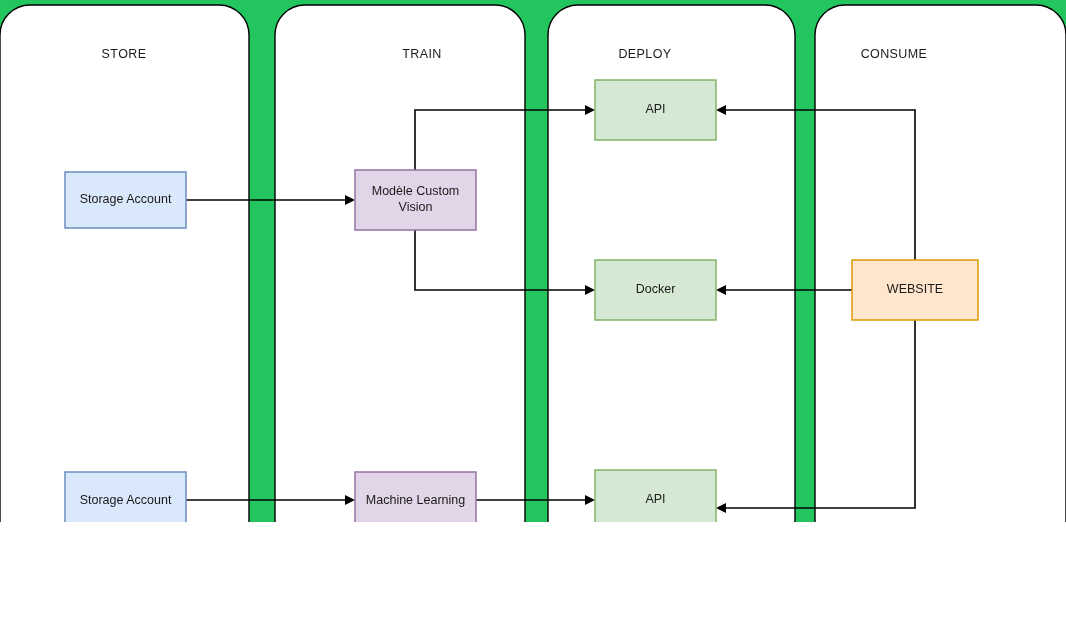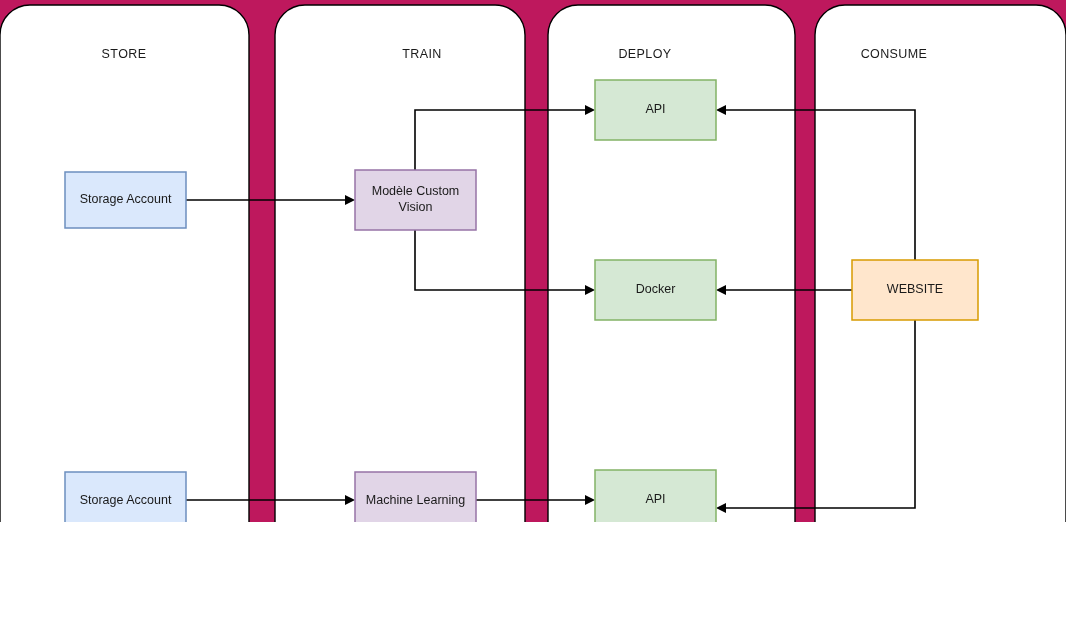--- a/index.html
+++ b/index.html
@@ -8,21 +8,21 @@
     padding: 0;
     background: #ffffff;
   }
   body {
     font-family: "Liberation Sans", sans-serif;
   }
   #canvas {
     position: relative;
     width: 1066px;
     height: 522px;
-    background: #be185d;
+    background: #22c55e;
     overflow: hidden;
   }
   #diagram-svg {
     position: absolute;
     top: 0;
     left: 0;
     width: 1066px;
     height: 631px;
   }
   .lane-rect {

